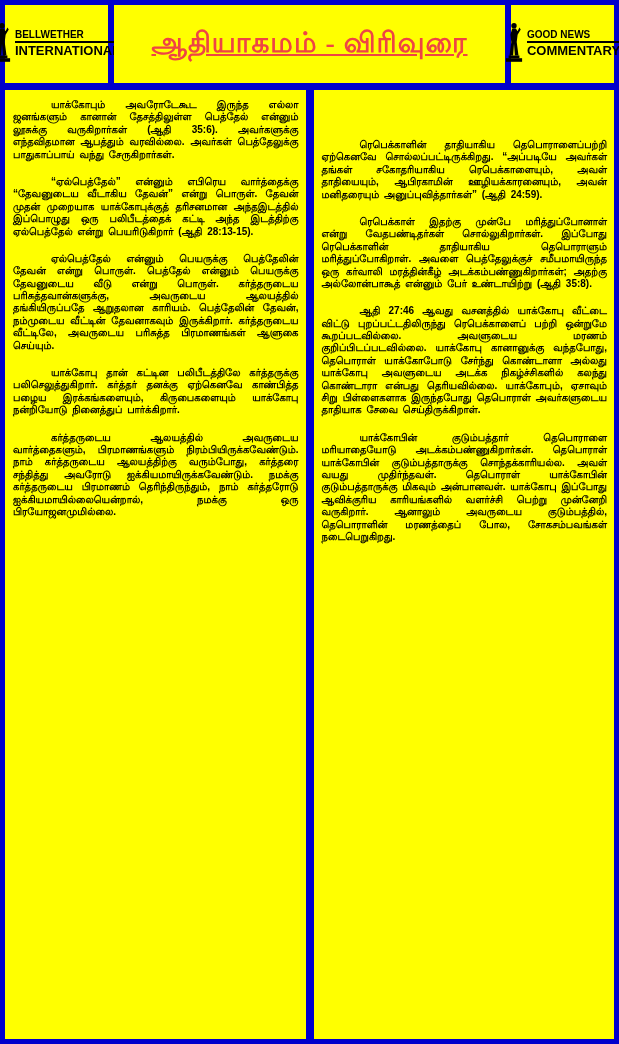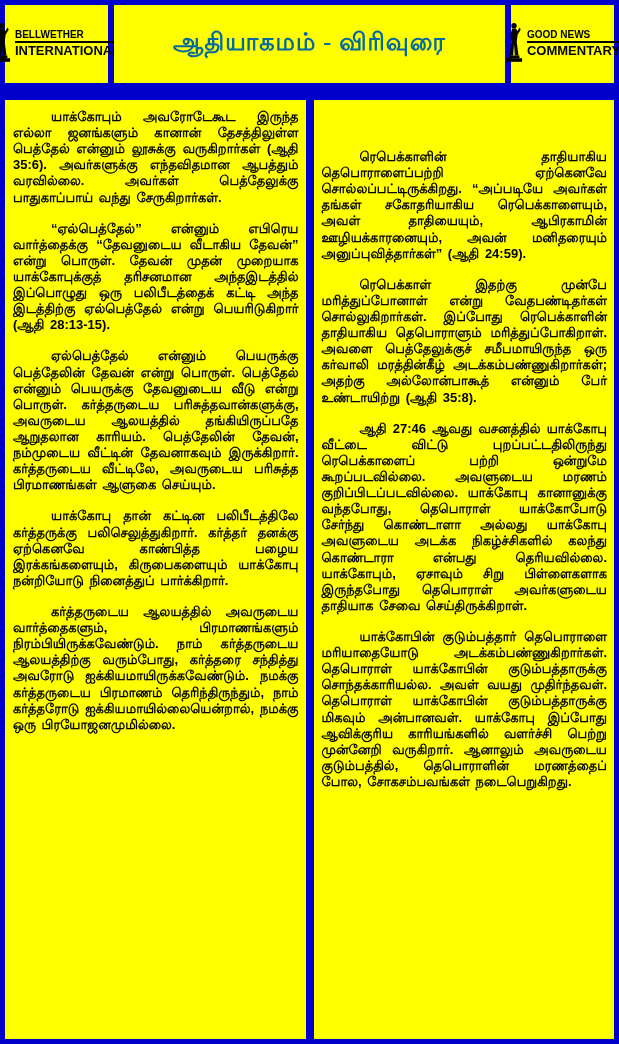--- a/index.html
+++ b/index.html
@@ -12,21 +12,21 @@
   .page {
     width:619px; height:1044px;
     background:#0000CC;
     padding:5px;
     display:flex; flex-direction:column;
   }
   
   .header {
     display:flex; gap:6px;
     height:78px; flex:0 0 78px;
-    margin-bottom:17px;
+    margin-bottom:7px;
   }
   .logo-box {
     width:103px; flex:0 0 103px;
     background:#FFFF00;
     display:flex; align-items:center; justify-content:center;
     gap:4px; padding:4px;
   }
   .logo-figure { flex:0 0 auto; display:block; }
   .logo-text { display:flex; flex-direction:column; }
   .logo-line1 {
@@ -41,43 +41,44 @@
   }
   .title-box {
     flex:1 1 auto;
     background:#FFFF00;
     display:flex; flex-direction:column;
     align-items:center; justify-content:center;
     gap:3px;
   }
   .title-tamil {
     font-family:"Liberation Serif", serif;
-    font-size:24px; font-weight:bold; color:#0369a1;
+    font-size:28px; font-weight:bold; color:#ef4444;
     letter-spacing:1px;
+    text-decoration:underline;
   }
   .title-english {
     font-family:"Liberation Serif", serif;
     font-size:26px; font-weight:500; color:#000;
     letter-spacing:2px;
   }
   
   .content {
     flex:1 1 auto;
     display:flex; gap:8px;
     min-height:0;
   }
   .column {
     flex:1 1 0;
     background:#FFFF00;
     padding:9px 7px 8px 8px;
     overflow:hidden;
     color:#000;
   }
   .column p {
-    font-size:13px;
+    font-size:10px;
     font-weight:bold;
     line-height:1.24;
     text-align:justify;
     text-indent:38px;
     word-spacing:2px;
     margin-bottom:15px;
   }
   .column.right p:first-child { margin-top:40px; }
 </style>
 </head>

